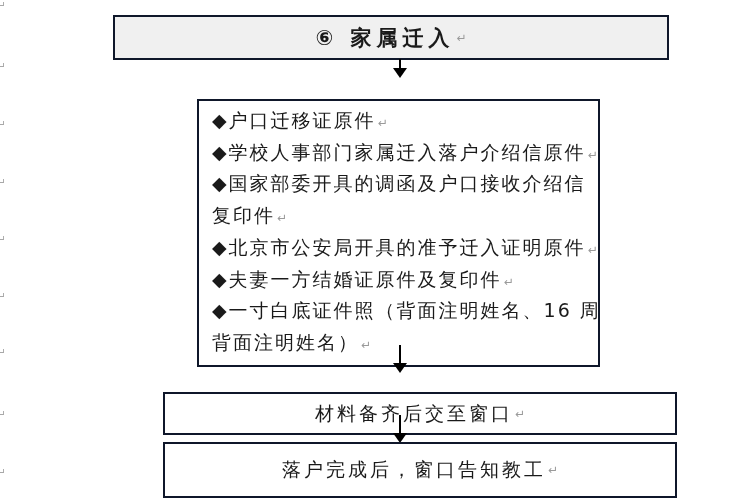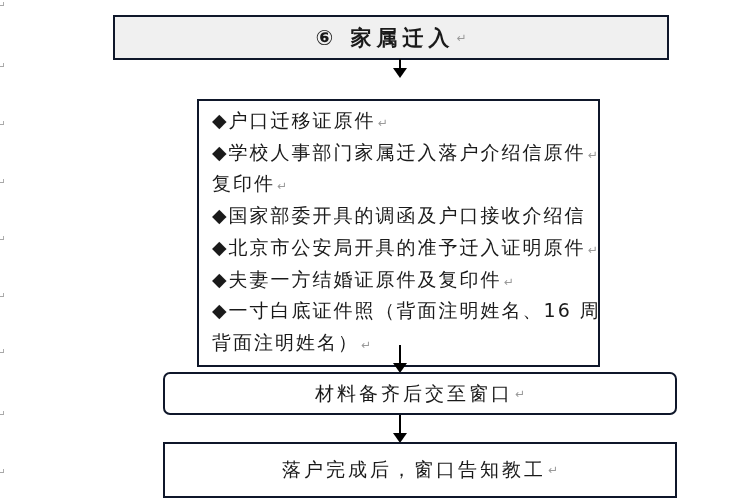--- a/index.html
+++ b/index.html
@@ -34,21 +34,21 @@
     line-height:28.7px;
     letter-spacing:2px;
     white-space:nowrap;
   }
   .doc-line.small{font-size:15px;letter-spacing:2px;}
   .step-box{
     left:163px;width:514px;height:43px;
     display:flex;align-items:center;justify-content:center;
     font-size:19px;letter-spacing:3px;
   }
-  .step-box-1{top:372px;border-radius:7px;}
+  .step-box-1{top:392px;}
   .step-box-2{top:442px;height:56px;}
   .arrow{
     position:absolute;left:393px;width:14px;
     display:flex;flex-direction:column;align-items:center;
   }
   .arrow .shaft{width:2px;flex:1;background:#000;}
   .arrow .head{
     width:0;height:0;
     border-left:7px solid transparent;
     border-right:7px solid transparent;
@@ -96,24 +96,24 @@
 
   <div class="box doc-box">
 
   <div class="doc-line">
         <span>◆户口迁移证原件</span><span class="return-mark">↵</span>
       </div>
       <div class="doc-line">
         <span>◆学校人事部门家属迁入落户介绍信原件</span><span class="return-mark">↵</span>
       </div>
       <div class="doc-line">
-        <span>复印件</span><span class="return-mark">↵</span>
+        <span>◆国家部委开具的调函及户口接收介绍信</span><span class="return-mark"></span>
       </div>
       <div class="doc-line">
-        <span>◆国家部委开具的调函及户口接收介绍信</span><span class="return-mark"></span>
+        <span>复印件</span><span class="return-mark">↵</span>
       </div>
       <div class="doc-line">
         <span>◆北京市公安局开具的准予迁入证明原件</span><span class="return-mark">↵</span>
       </div>
       <div class="doc-line">
         <span>◆夫妻一方结婚证原件及复印件</span><span class="return-mark">↵</span>
       </div>
       <div class="doc-line">
         <span>◆一寸白底证件照（背面注明姓名、16 周岁</span><span class="return-mark"></span>
       </div>

